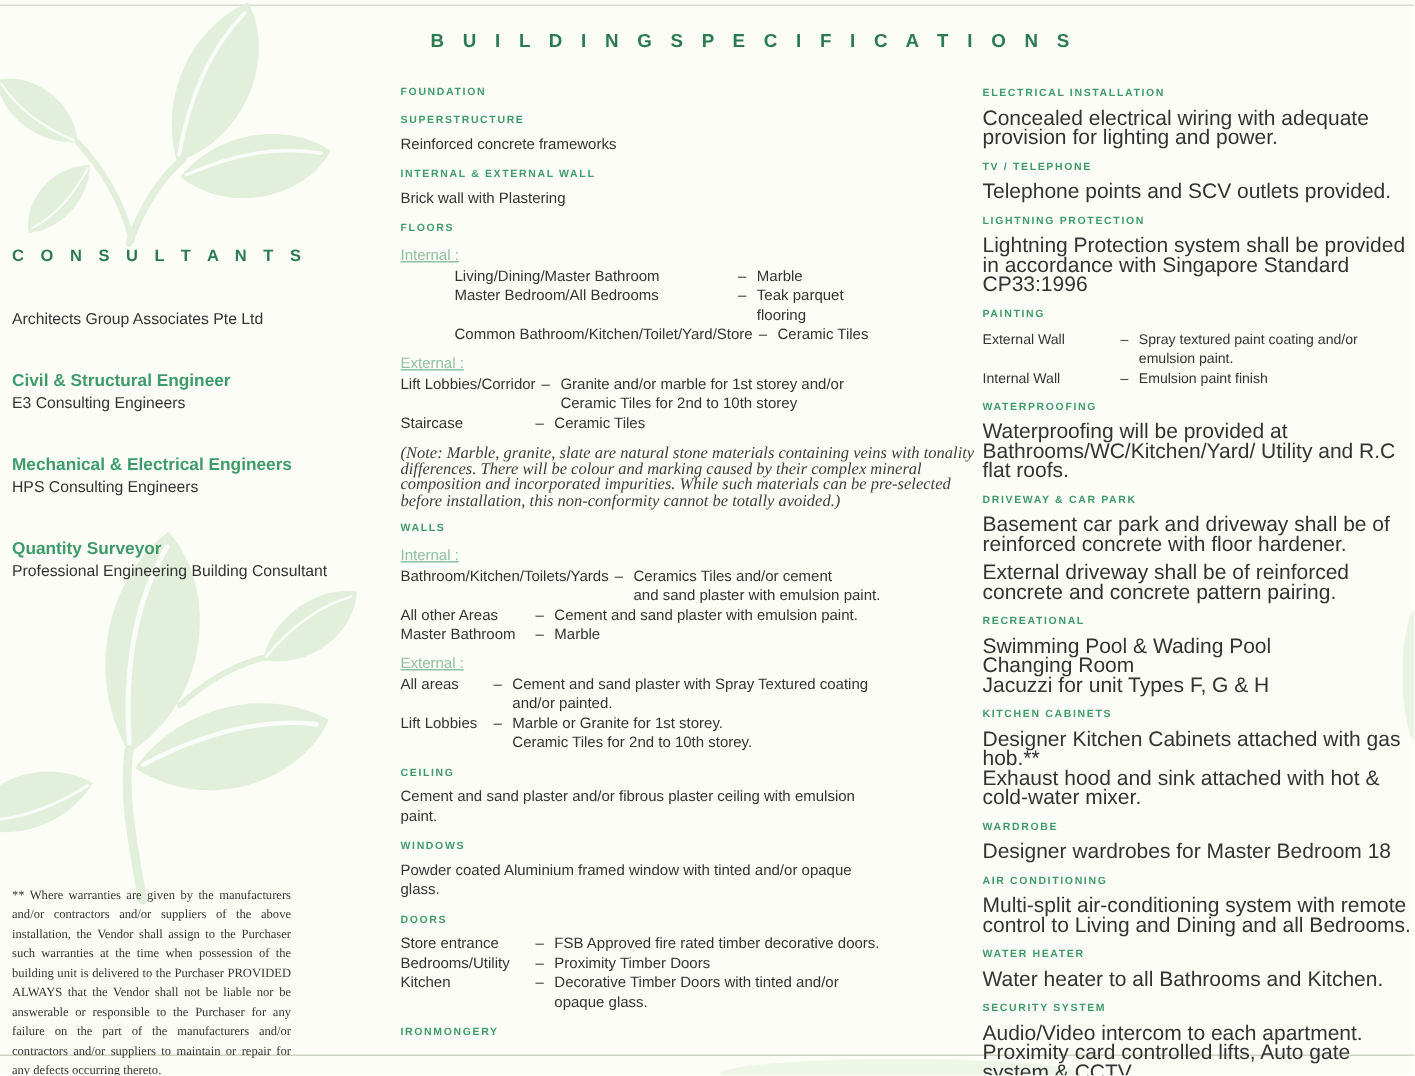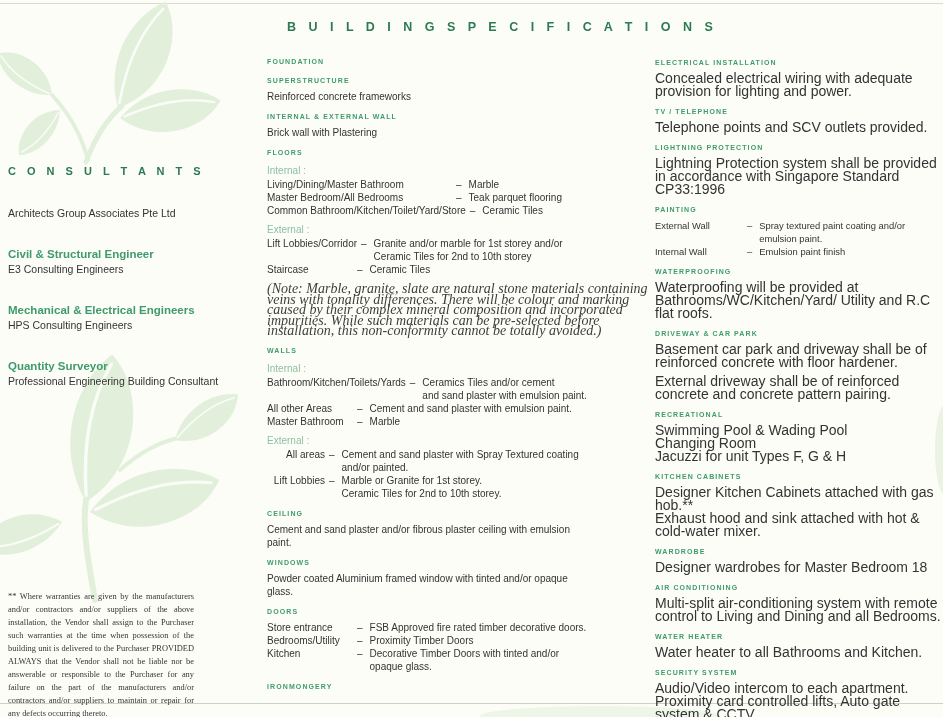--- a/index.html
+++ b/index.html
@@ -47,36 +47,36 @@
   .col-right { position:absolute; top:58px; left:655px; width:288px; }
 
   .sec { margin-bottom:9px; }
   .sec-h {
     font-size:7px; font-weight:bold; letter-spacing:1.1px;
     color:#3f9b6c; margin-bottom:4px; line-height:10px;
   }
   .body { font-size:10px; line-height:13px; color:#333; white-space:pre-line; }
   .col-right .body { font-size:14px; }
   .p-gap { margin-bottom:6px; }
-  .sub { font-size:10px; color:#8fc0a0; line-height:13px; margin-top:6px; margin-bottom:1px; }
+  .sub { font-size:10px; color:#8fc0a0; line-height:13px; margin-top:6px; margin-bottom:1px;text-decoration:underline; }
   .rows { }
   .row { display:flex; font-size:10px; line-height:13px; color:#333; }
   .col-right .row { font-size:9.4px; }
   .row .lbl { flex:none; }
   .row .dash { flex:none; padding:0 7px 0 4px; }
   .row .val { white-space:pre-line; }
-  .lw185 .lbl { min-width:185px; }
+  .lw185 .lbl { min-width:185px;margin-left:36px; }
   .lw134 .lbl { min-width:134px; }
   .lw86 .lbl { min-width:86px; }
-  .lw58 .lbl { min-width:58px;text-align:right; }
+  .lw58 .lbl { min-width:58px; }
   .lw88 .lbl { min-width:88px; }
   .note {
     margin-top:8px; width:392px;
     font-family:"Liberation Serif","DejaVu Serif",serif; font-style:italic;
-    font-size:14px; line-height:10.5px; color:#3d3d3d;
+    font-size:11px; line-height:10.5px; color:#3d3d3d;
   }
 </style>
 </head>
 <body>
 
 <div class="page">
   <div class="edge-line edge-top"></div>
   <div class="edge-line edge-bottom"></div>
 
   <svg class="leaf-art" width="943" height="717" viewBox="0 0 943 717" aria-hidden="true">

